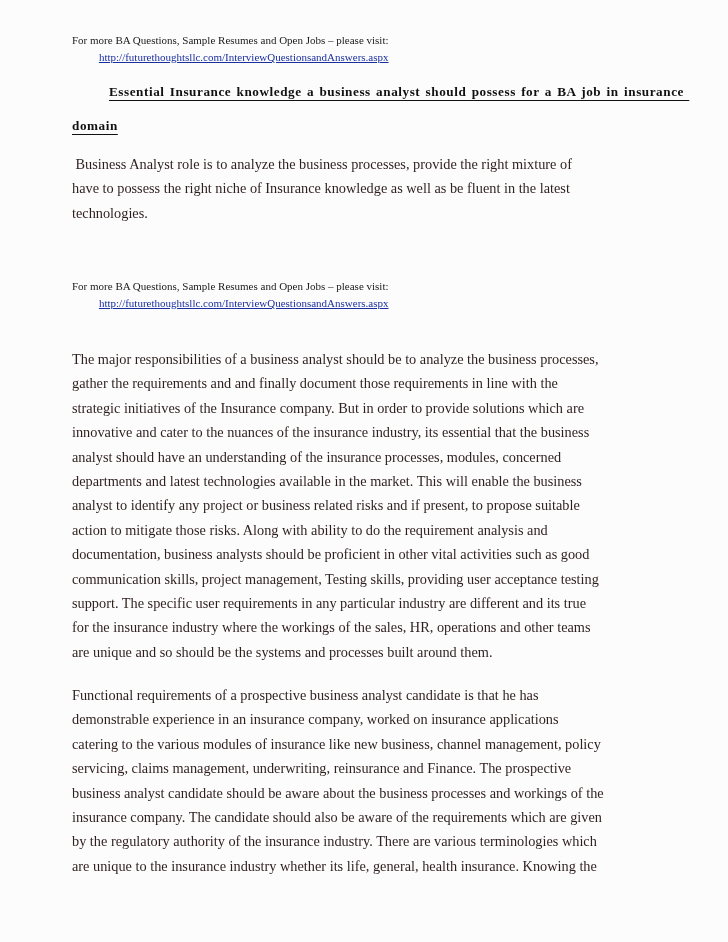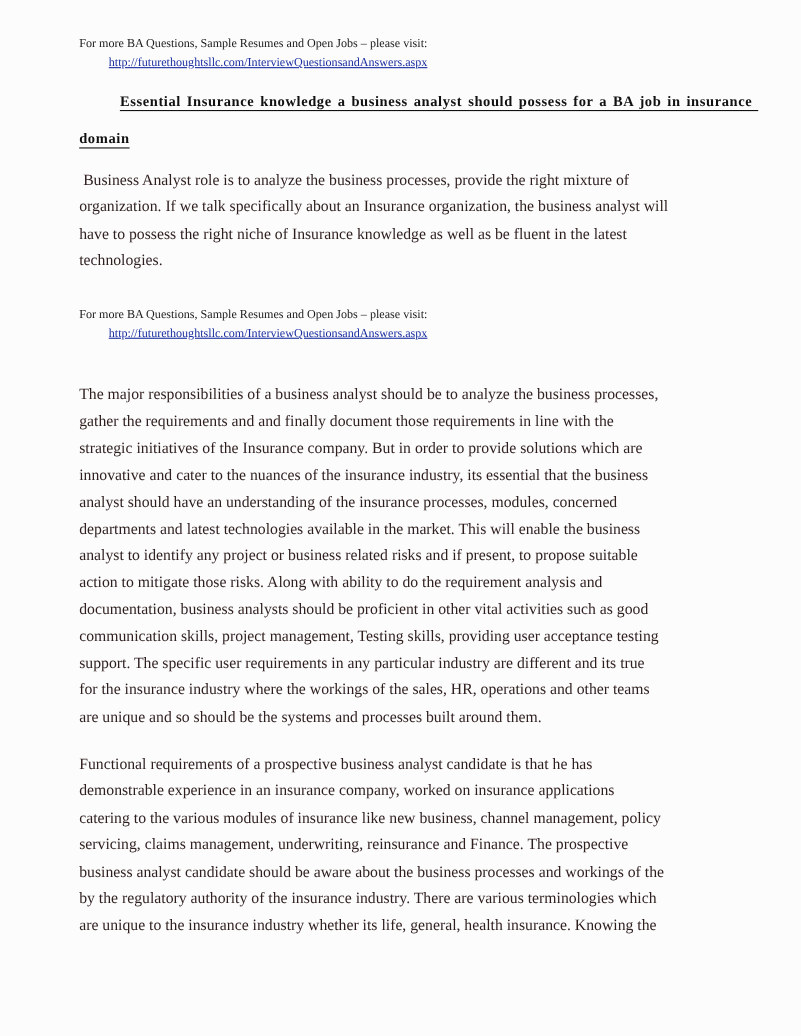--- a/index.html
+++ b/index.html
@@ -36,21 +36,20 @@
 <div class="promo" style="top:32px;">
   <span>For more BA Questions, Sample Resumes and Open Jobs – please visit:</span>
   <a>http://futurethoughtsllc.com/InterviewQuestionsandAnswers.aspx</a>
 </div>
 
 <div class="title" style="top:84px;margin-left:37px;">Essential Insurance knowledge a business analyst should possess for a BA job in insurance </div>
 <div class="title" style="top:118px;">domain</div>
 
 <div class="para" style="top:152px;">
   <span class="ln" style="white-space:pre;"> Business Analyst role is to analyze the business processes, provide the right mixture of</span>
-  <span class="ln">organization. If we talk specifically about an Insurance organization, the business analyst will</span>
   <span class="ln">have to possess the right niche of Insurance knowledge as well as be fluent in the latest</span>
   <span class="ln">technologies.</span>
 </div>
 
 <div class="promo" style="top:278px;">
   <span>For more BA Questions, Sample Resumes and Open Jobs – please visit:</span>
   <a>http://futurethoughtsllc.com/InterviewQuestionsandAnswers.aspx</a>
 </div>
 
 <div class="para" style="top:347px;">
@@ -68,15 +67,16 @@
   <span class="ln">for the insurance industry where the workings of the sales, HR, operations and other teams</span>
   <span class="ln">are unique and so should be the systems and processes built around them.</span>
 </div>
 
 <div class="para" style="top:683px;">
   <span class="ln">Functional requirements of a prospective business analyst candidate is that he has</span>
   <span class="ln">demonstrable experience in an insurance company, worked on insurance applications</span>
   <span class="ln">catering to the various modules of insurance like new business, channel management, policy</span>
   <span class="ln">servicing, claims management, underwriting, reinsurance and Finance. The prospective</span>
   <span class="ln">business analyst candidate should be aware about the business processes and workings of the</span>
+  <span class="ln">insurance company. The candidate should also be aware of the requirements which are given</span>
   <span class="ln">by the regulatory authority of the insurance industry. There are various terminologies which</span>
   <span class="ln">are unique to the insurance industry whether its life, general, health insurance. Knowing the</span>
 </div>
 
 </body></html>

